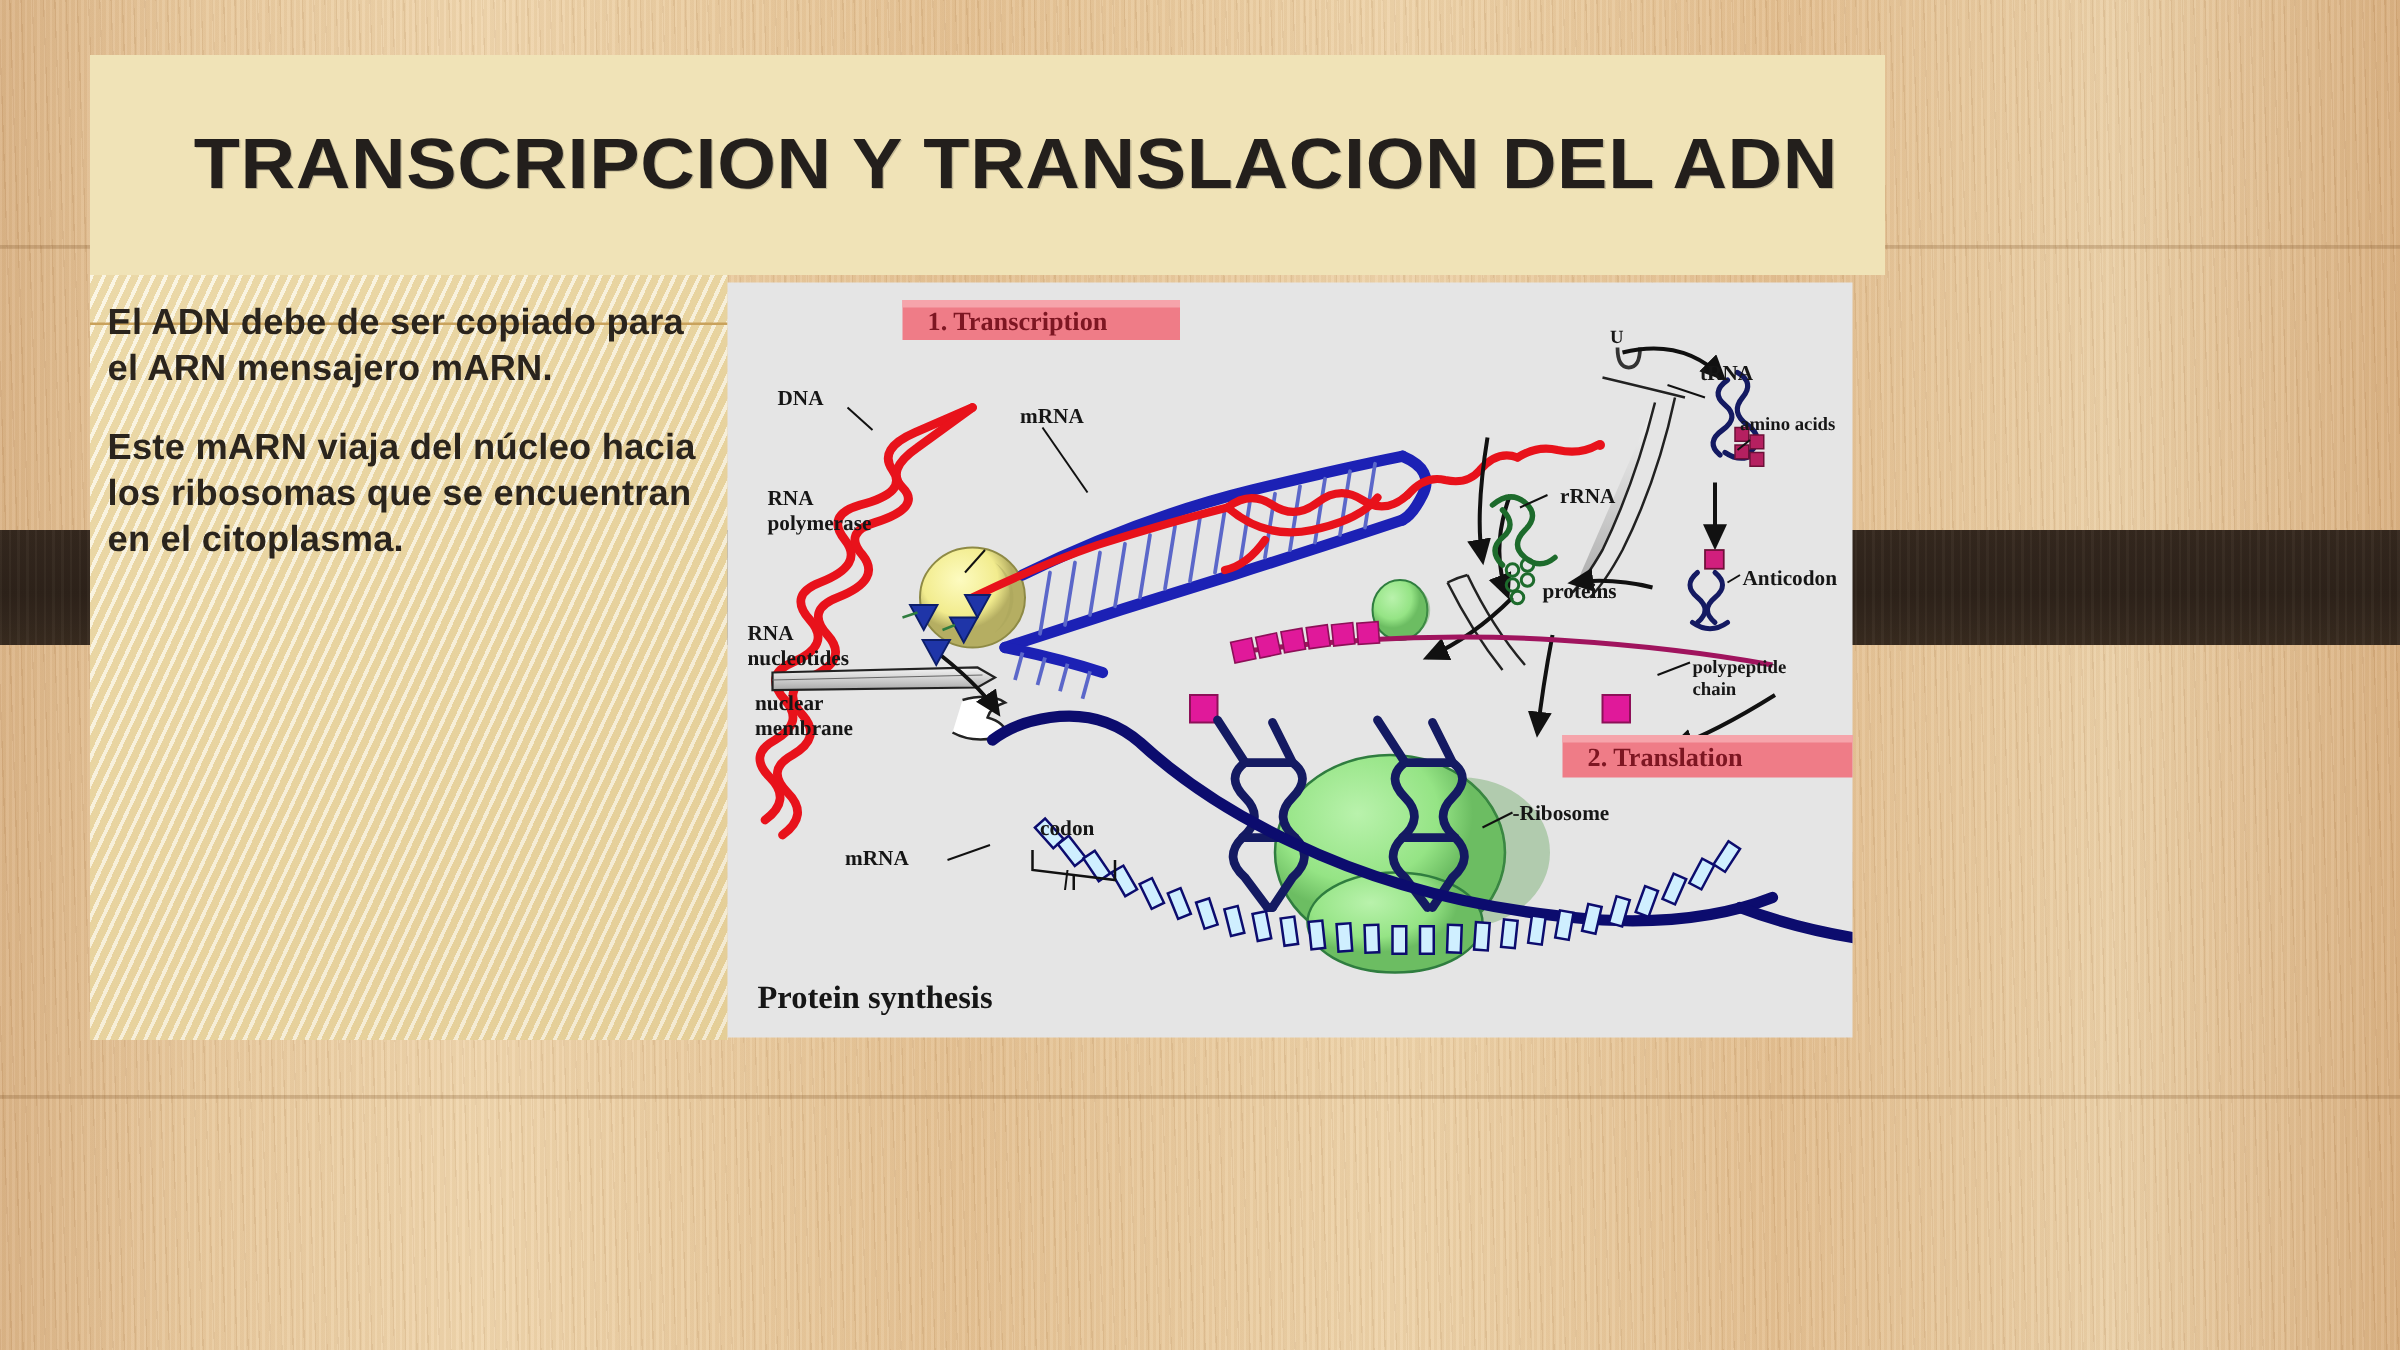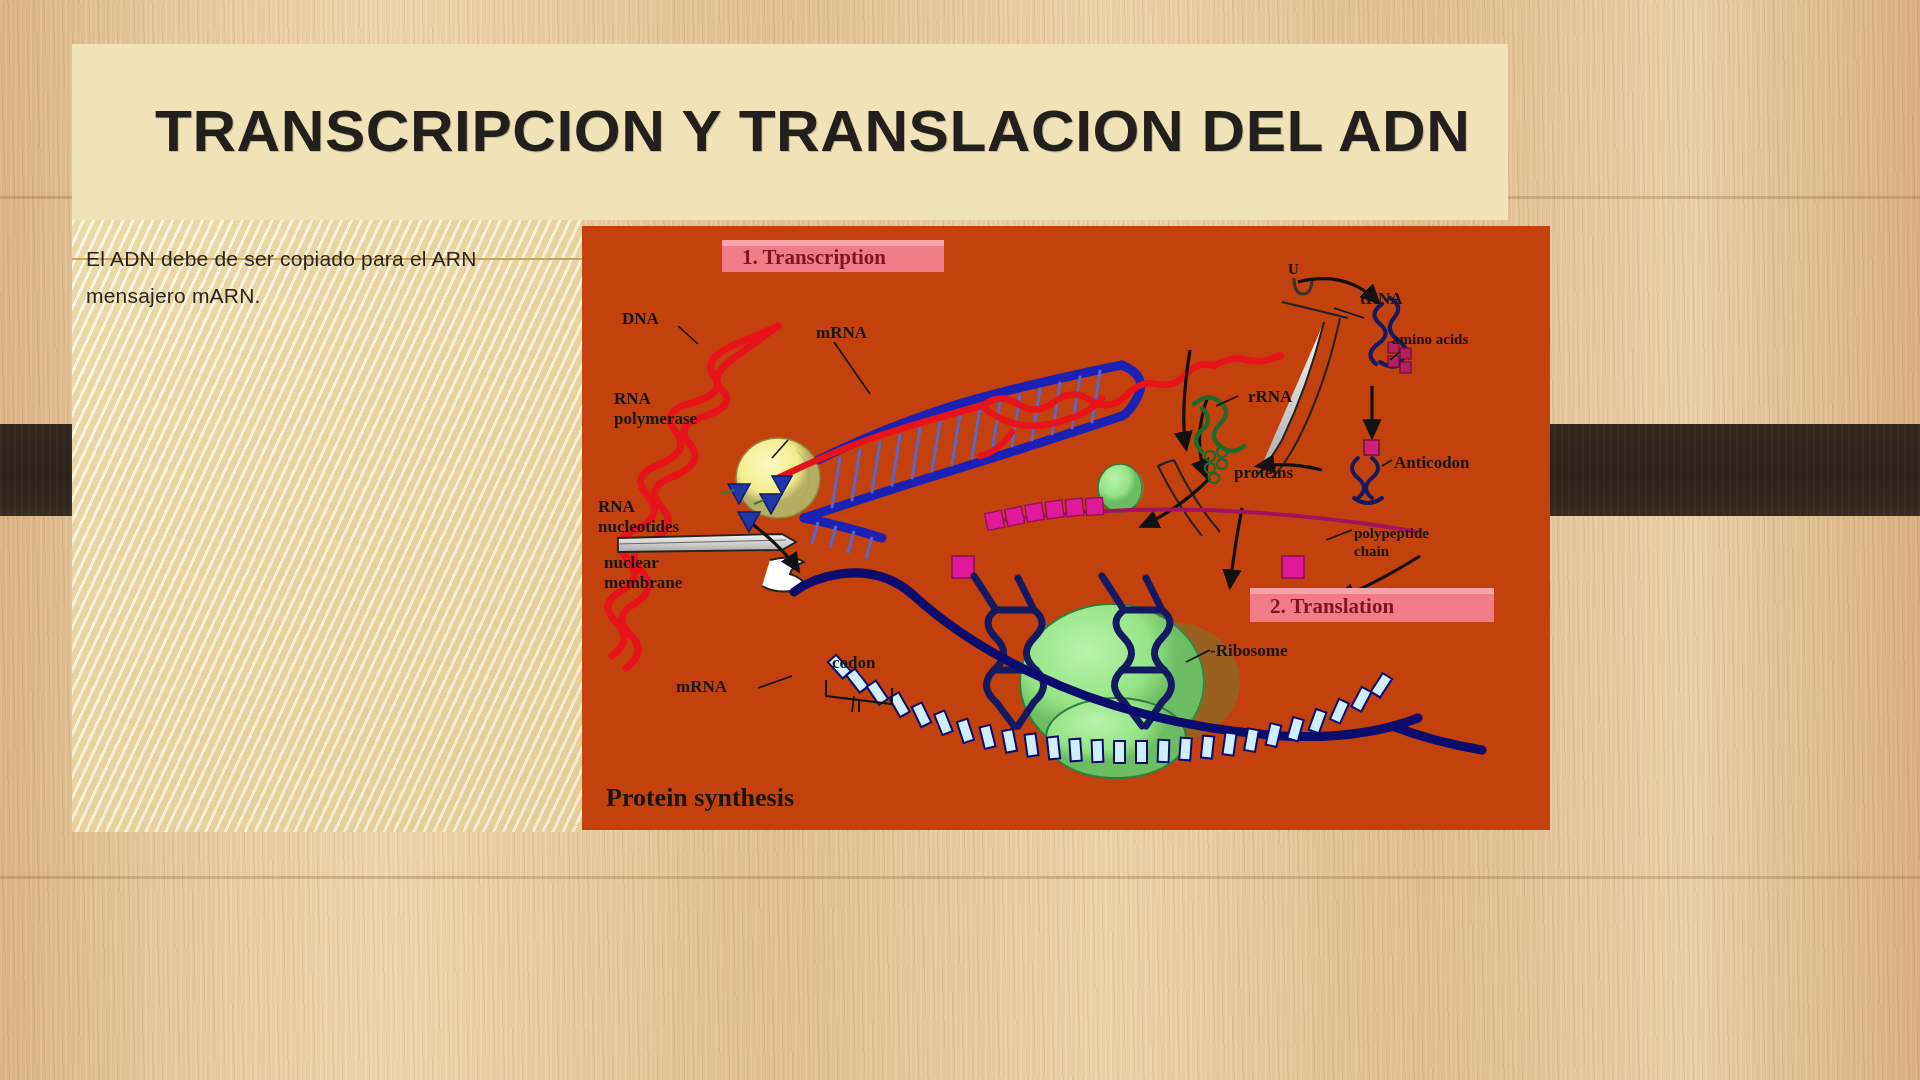--- a/index.html
+++ b/index.html
@@ -69,31 +69,32 @@
       linear-gradient(135deg,#f6ecc8 0%,#efe0b4 45%,#e7d4a2 100%);
   }
   .panel-rule{
     position:absolute;left:72px;top:258px;width:510px;height:2px;
     background:#c9a25c;
   }
   .body-copy{
     position:absolute;left:86px;top:240px;width:480px;
     color:#2a241d;
     font-family:"Liberation Sans",sans-serif;
-    font-size:21px;
+    font-size:29px;
     line-height:37px;
     letter-spacing:.2px;
+    font-weight:bold;
   }
   .body-copy p{margin:0 0 26px 0;}
   .body-copy p:last-child{margin-bottom:0;}
 
   
   .diagram{
-    position:absolute;left:582px;top:226px;width:968px;height:604px;
-    background:#c2410c;
+    position:absolute;left:582px;top:226px;width:900px;height:604px;
+    background:#e5e5e5;
     overflow:hidden;
   }
   .diagram svg{display:block;}
 
   
   .dlabel{
     font-family:"Liberation Serif",serif;
     font-weight:bold;
     fill:#161616;
   }
@@ -117,20 +118,21 @@
   <div class="dark-band"></div>
   <div class="dark-band-grain"></div>
 
   <div class="title-banner"></div>
   <div class="title-text">TRANSCRIPCION Y TRANSLACION DEL ADN</div>
 
   <div class="text-panel"></div>
   <div class="panel-rule"></div>
   <div class="body-copy">
     <p>El ADN debe de ser copiado para el ARN mensajero mARN.</p>
+    <p>Este  mARN viaja del núcleo hacia los ribosomas  que se encuentran en el citoplasma.</p>
   </div>
 
   <div class="diagram">
     <svg width="928" height="604" viewBox="0 0 928 604" xmlns="http://www.w3.org/2000/svg">
 
       <defs>
         <marker id="arrowhead" markerWidth="7" markerHeight="7" refX="5.2" refY="3" orient="auto">
           <path d="M0,0 L6.5,3 L0,6 Z" fill="#111"></path>
         </marker>
         <radialGradient id="polyGrad" cx="38%" cy="32%">

